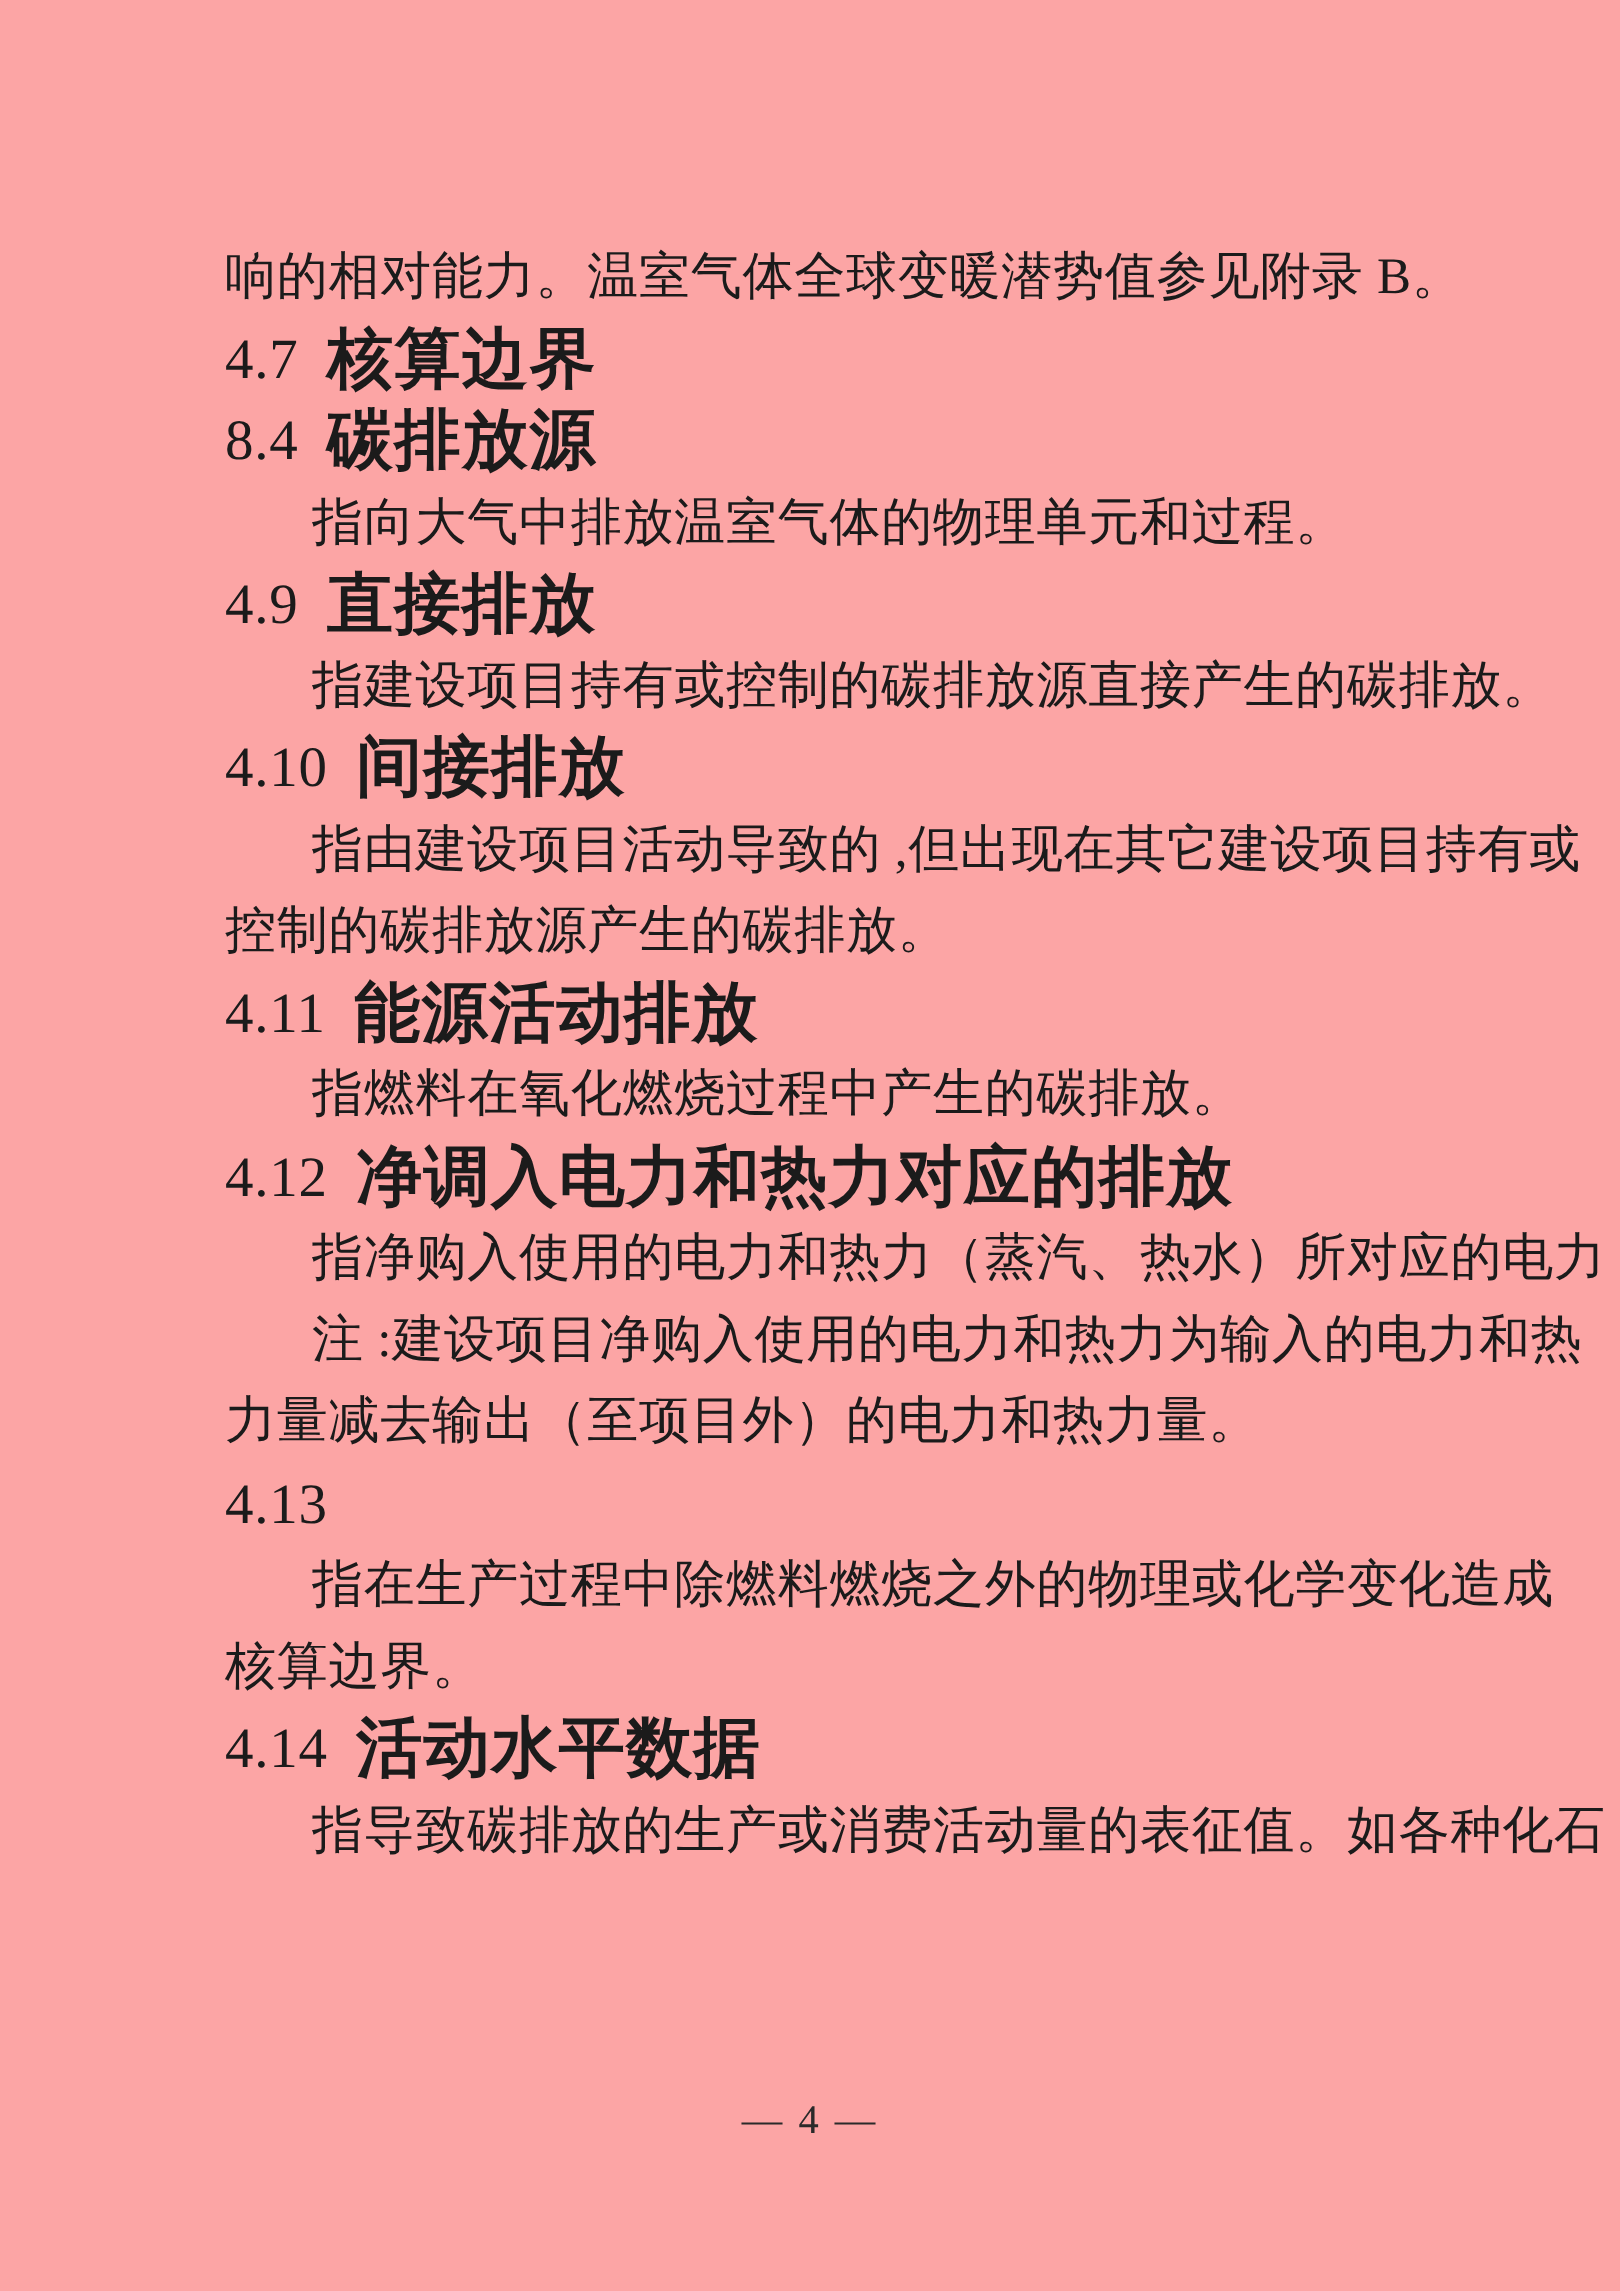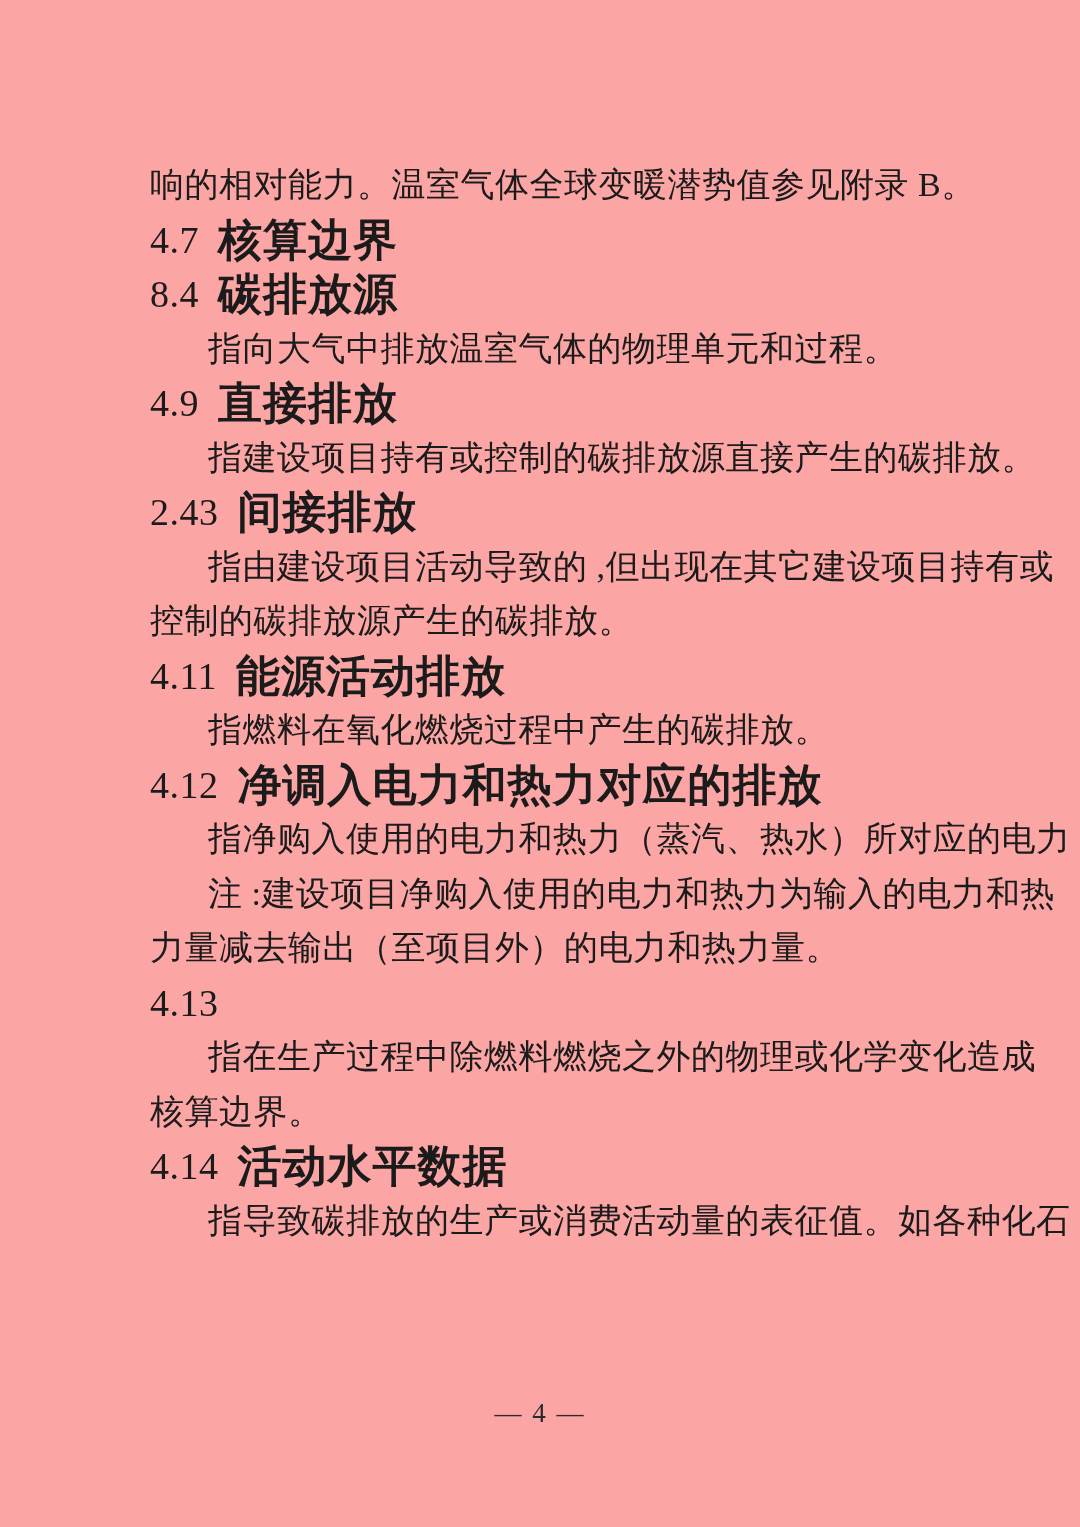--- a/index.html
+++ b/index.html
@@ -86,21 +86,21 @@
     </div>
     <div class="line indent body-text">指向大气中排放温室气体的物理单元和过程。</div>
 
     <div class="line head">
       <span class="num">4.9</span>
       <span class="ttl">直接排放</span>
     </div>
     <div class="line indent body-text">指建设项目持有或控制的碳排放源直接产生的碳排放。</div>
 
     <div class="line head">
-      <span class="num">2.43</span>
+      <span class="num">4.10</span>
       <span class="ttl">间接排放</span>
     </div>
     <div class="line indent body-text">指由建设项目活动导致的 ,但出现在其它建设项目持有或</div>
     <div class="line cont body-text">控制的碳排放源产生的碳排放。</div>
 
     <div class="line head">
       <span class="num">4.11</span>
       <span class="ttl">能源活动排放</span>
     </div>
     <div class="line indent body-text">指燃料在氧化燃烧过程中产生的碳排放。</div>

